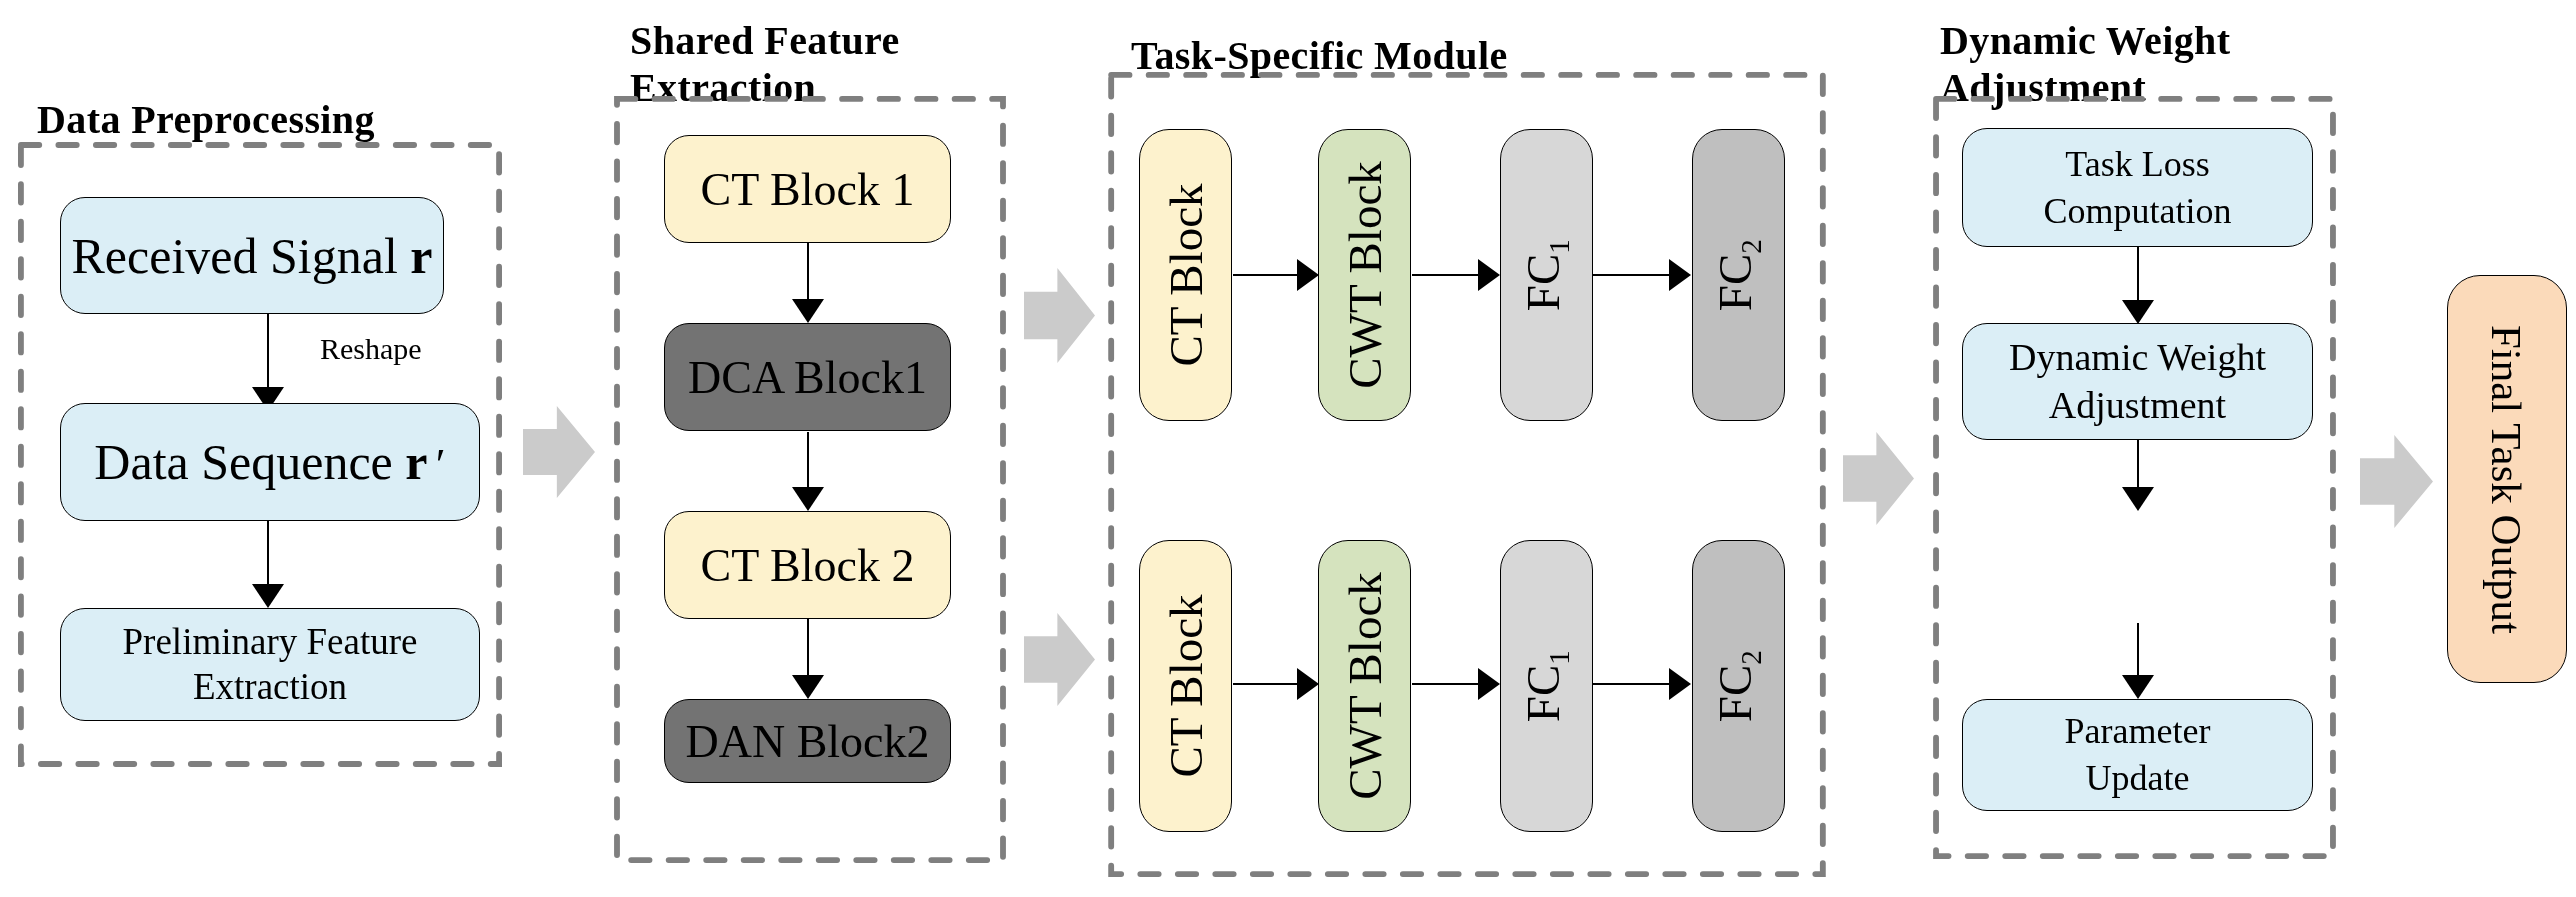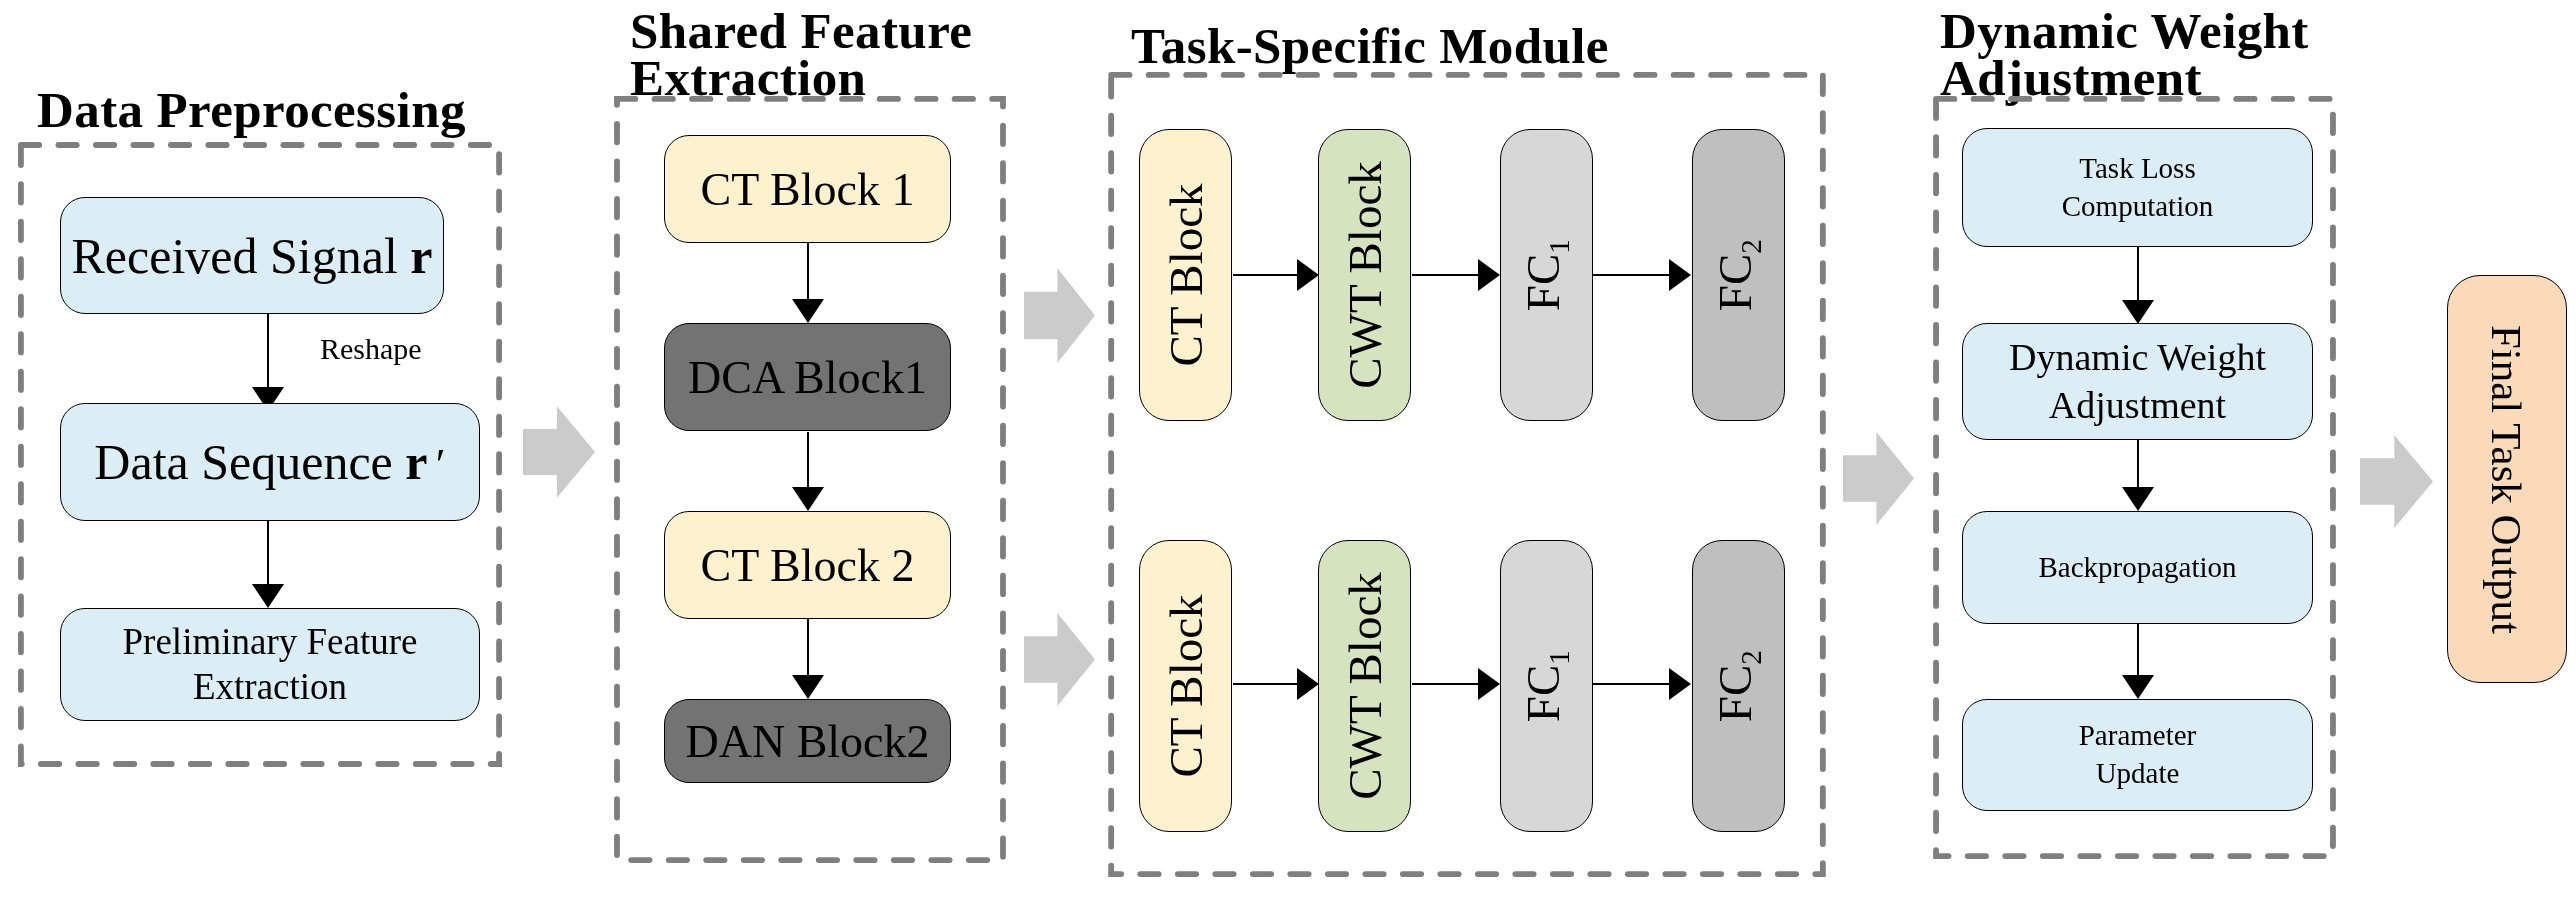--- a/index.html
+++ b/index.html
@@ -6,41 +6,41 @@
   .canvas {
     position:relative; width:2576px; height:898px; background:#ffffff;
     font-family:"Liberation Serif", serif; color:#000; overflow:hidden;
   }
 
   
   .panel { position:absolute; }
   .panel svg { position:absolute; left:0; top:0; display:block; }
 
   .ptitle {
-    position:absolute; font-weight:bold; font-size:51px; line-height:47px;
-    white-space:nowrap; letter-spacing:0.4px;
+    position:absolute; font-weight:bold; font-size:40px; line-height:47px;
+    white-space:nowrap; letter-spacing:0.4px;margin-top:9px;
   }
 
   
   .node {
     position:absolute; border:1.7px solid #000; border-radius:25px;
     display:flex; flex-direction:column; align-items:center; justify-content:center;
     text-align:center; box-sizing:border-box;
   }
   .node.blue   { background:#dbeef6; }
   .node.yellow { background:#fdf2cd; }
   .node.pink   { background:#737373; }
   .node.green  { background:#d5e3be; }
   .node.gray1  { background:#d7d7d7; }
   .node.gray2  { background:#bfbfbf; }
   .node.orange { background:#fbdaba; border-radius:33px; }
 
   .t60 { font-size:50px; }
   .t55 { font-size:46px; }
-  .t50 { font-size:29px; line-height:1.3; }
+  .t50 { font-size:36px; line-height:1.3; }
   .t45 { font-size:38px; line-height:1.25; }
   .t44 { font-size:37px; line-height:1.2; }
   .math { font-weight:bold; }
   .prime { margin-left:8.3px; font-size:0.9em; }
 
   
   .vtext-up span {
     transform:rotate(-90deg); white-space:nowrap; font-size:47px;
   }
   .vtext-down span {
@@ -209,23 +209,20 @@
     <span>Computation</span>
   </div>
   <div class="va" style="left:2122px; top:247px; height:77px;"></div>
 
   <div class="node blue t45" style="left:1962px; top:323px; width:351px; height:117px;">
     <span>Dynamic Weight</span>
     <span>Adjustment</span>
   </div>
   <div class="va" style="left:2122px; top:440px; height:71px;"></div>
 
-  <div class="node blue t50" style="left:1962px; top:511px; width:351px; height:113px;">
-    <span>Backpropagation</span>
-  </div>
   <div class="va" style="left:2122px; top:623px; height:76px;"></div>
 
   <div class="node blue t50" style="left:1962px; top:699px; width:351px; height:112px;">
     <span>Parameter</span>
     <span>Update</span>
   </div>
 
   <div class="bigarrow" style="left:2360px; top:435px; width:73px; height:93px;"></div>
 
   <div class="node orange vtext-down" style="left:2447px; top:275px; width:120px; height:408px;">

